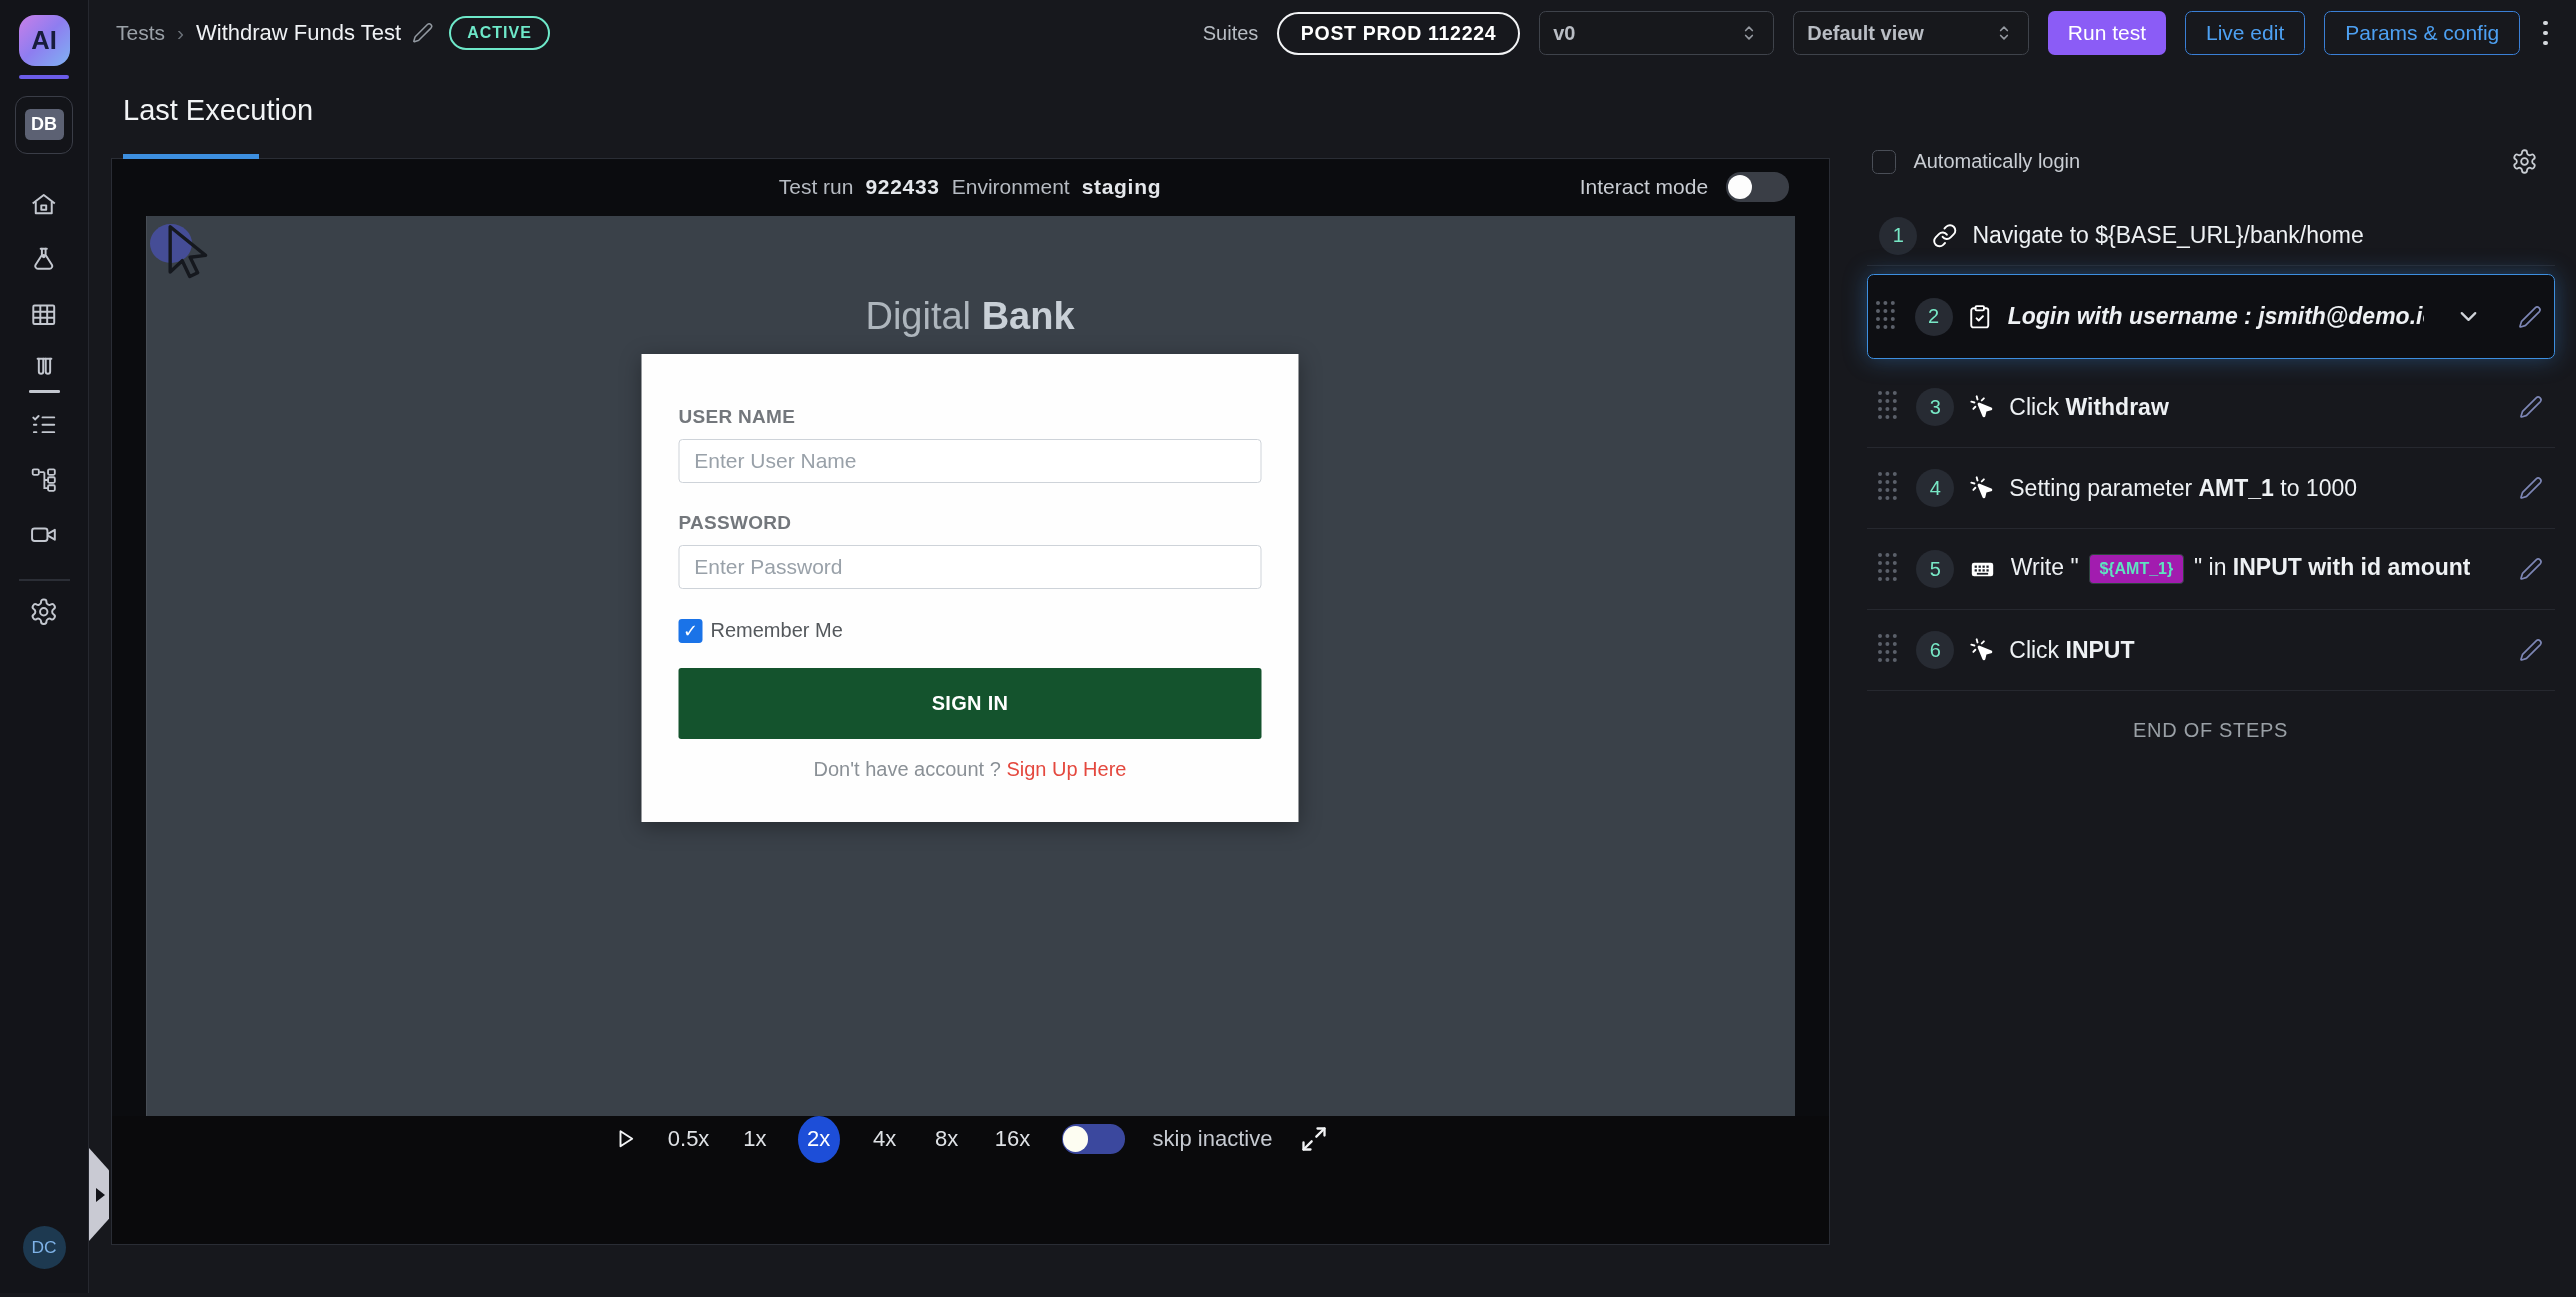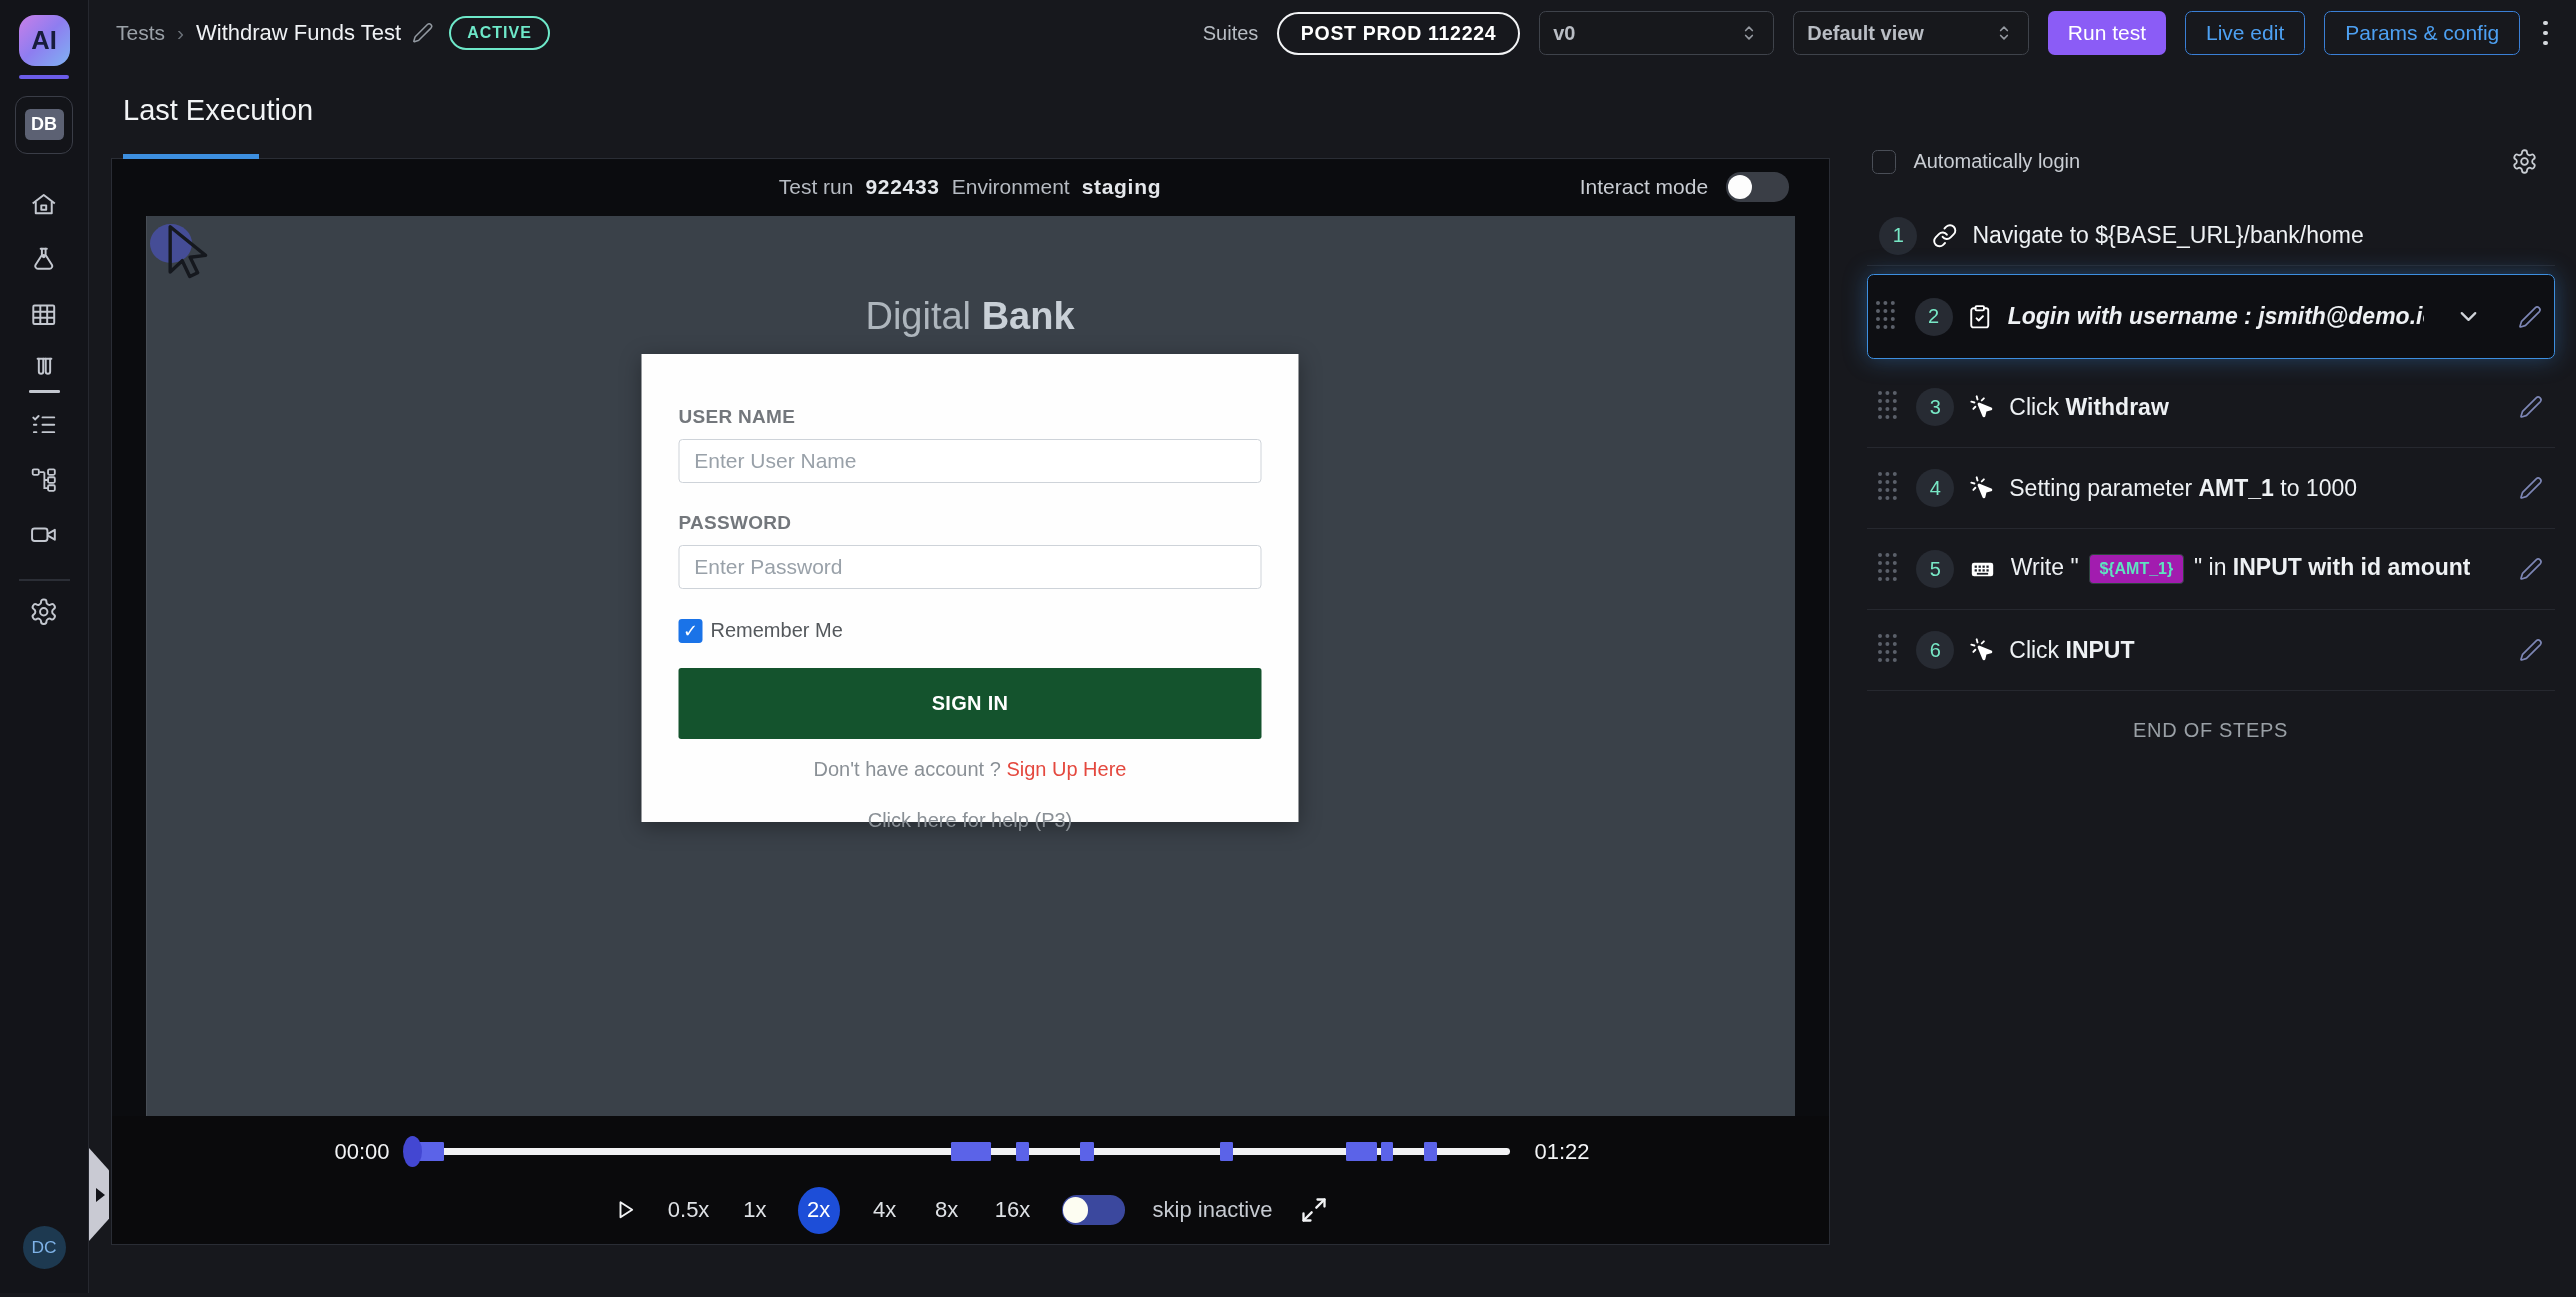--- a/index.html
+++ b/index.html
@@ -299,42 +299,24 @@
           <input class="f-input" type="text" placeholder="Enter Password" style="">
           <div class="remember">
             <div class="cbox-checked">✓</div>
             <span class="remember-label">Remember Me</span>
           </div>
           <button class="signin-btn">SIGN IN</button>
           <div class="signup-row">
             <span>Don't have account ?</span>
             <span class="signup-link">Sign Up Here</span>
           </div>
-          <div class="help-link">Click here for help (P3)</div>
         </div>
       </div>
 
       <div class="player-bar">
-        <div class="timeline-row">
-          <span class="time-label">00:00</span>
-          <div class="track-wrap">
-            <div class="track" id="track">
-              <div class="knob"></div>
-            <div class="seg" style="left: 0.4%; width: 2.4%;"></div>
-                <div class="seg" style="left: 49%; width: 3.6%;"></div>
-                <div class="seg" style="left: 54.9%; width: 1.2%;"></div>
-                <div class="seg" style="left: 60.8%; width: 1.2%;"></div>
-                <div class="seg" style="left: 73.5%; width: 1.2%;"></div>
-                <div class="seg" style="left: 85%; width: 2.8%;"></div>
-                <div class="seg" style="left: 88.2%; width: 1.1%;"></div>
-                <div class="seg" style="left: 92.1%; width: 1.2%;"></div>
-              </div>
-          </div>
-          <span class="time-label">01:22</span>
-        </div>
         <div class="controls-row">
           <span class="play-btn">
             <svg width="25.5" height="25.5" viewBox="0 0 24 24" fill="none" stroke="currentColor" stroke-width="1.8" stroke-linejoin="round">
                 <path d="M8 5v14l11-7z"></path>
               </svg>
           </span>
           <span class="speed">0.5x</span>
           <span class="speed" style="width:29.5px">1x</span>
           <span class="speed selected">2x</span>
           <span class="speed" style="width:34px">4x</span>

